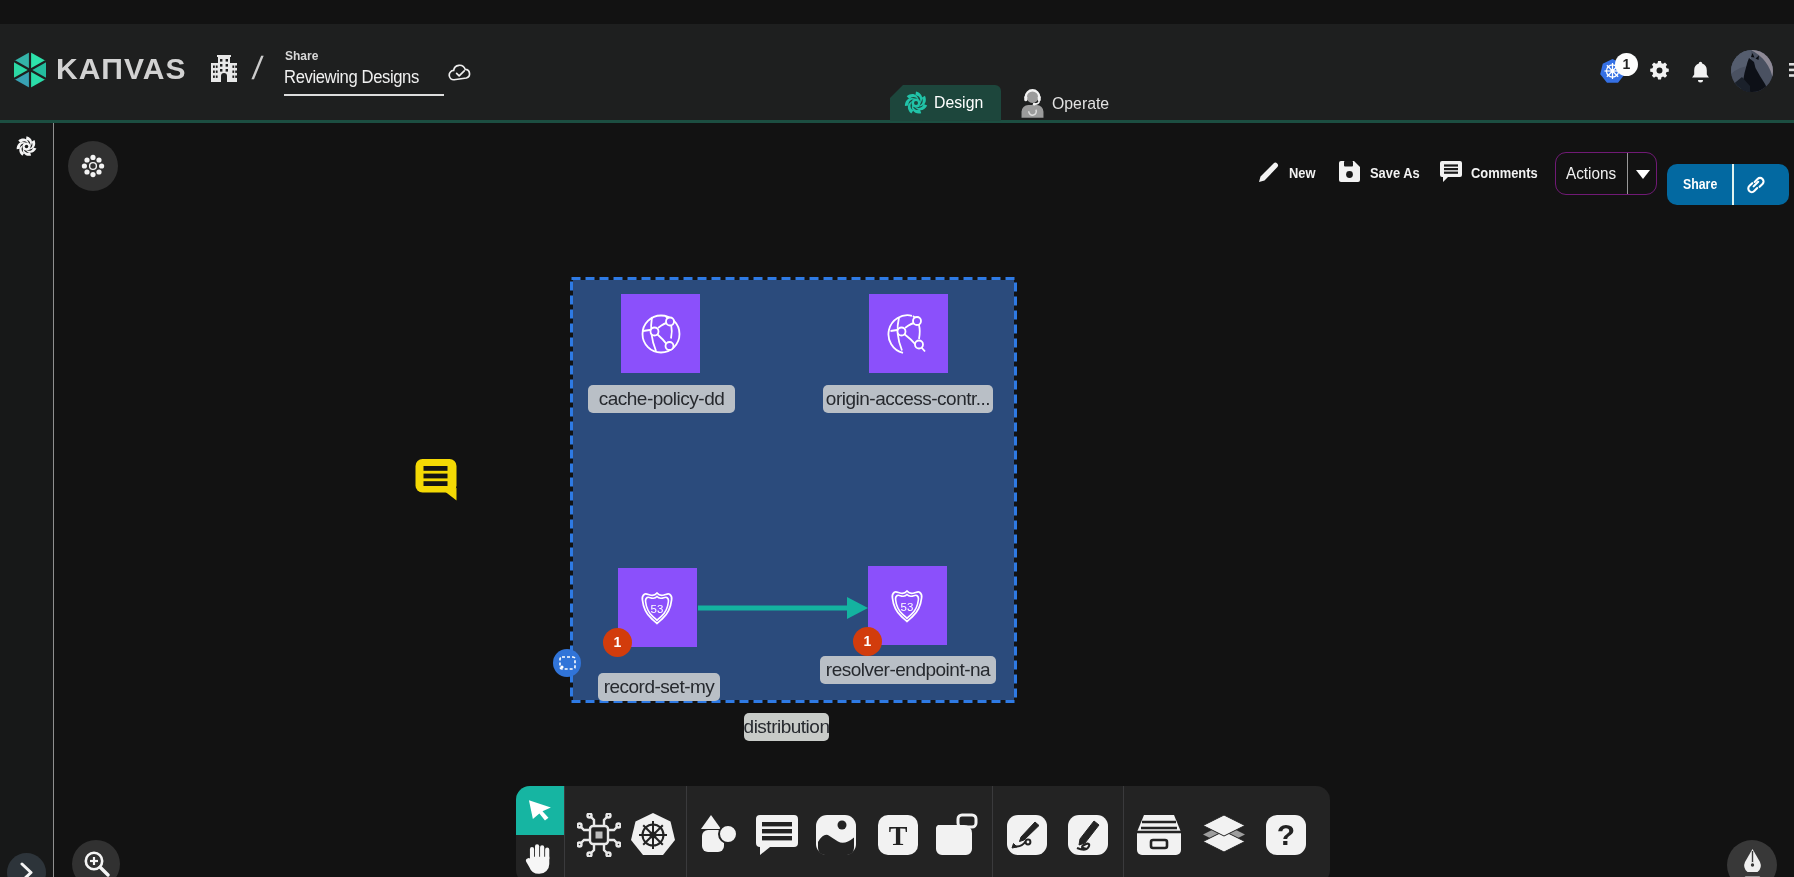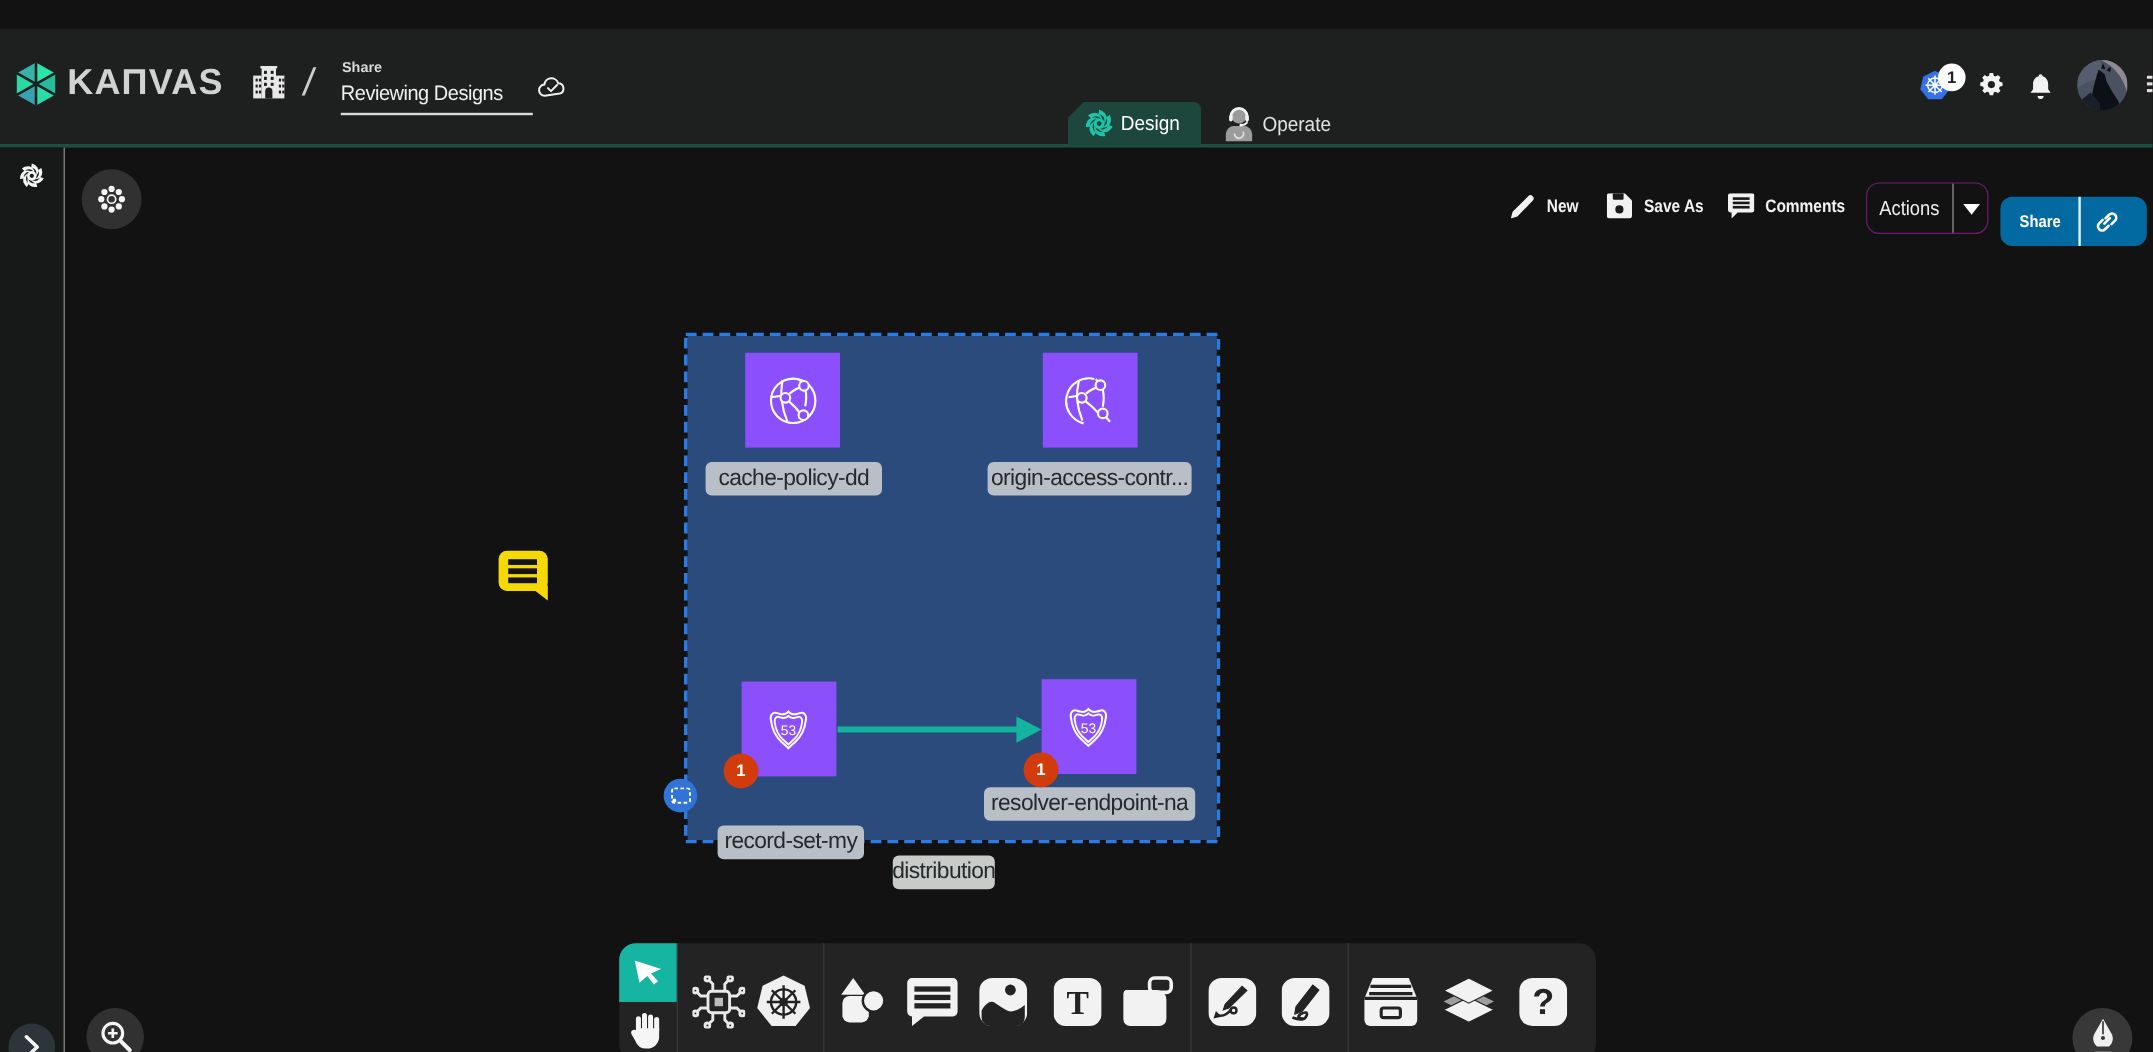--- a/index.html
+++ b/index.html
@@ -341,21 +341,21 @@
     <text x="22" y="26.5" text-anchor="middle" font-size="11.5" fill="#ffffff" font-family="Liberation Sans">53</text>
   </svg>
 
   <svg class="abs" style="left:697px;top:570px;" width="175" height="28" viewBox="0 0 175 28">
     <line x1="1" y1="14" x2="152" y2="14" stroke="#14b3a0" stroke-width="5"></line>
     <polygon points="150,3 171,14 150,25" fill="#14b3a0"></polygon>
   </svg>
 
   <div class="chip" style="left:588px;top:361px;width:147px;">cache-policy-dd</div>
   <div class="chip" style="left:823px;top:361px;width:170px;">origin-access-contr...</div>
-  <div class="chip" style="left:598px;top:664px;width:122px;">record-set-my</div>
+  <div class="chip" style="left:598px;top:649px;width:122px;">record-set-my</div>
   <div class="chip" style="left:820px;top:632px;width:176px;">resolver-endpoint-na</div>
   <div class="chip" style="left:744px;top:689px;width:85px;background:#c8cbc8;">distribution</div>
 
   <div class="badge" style="left:603px;top:604px;">1</div>
   <div class="badge" style="left:853px;top:603px;">1</div>
 
   <div class="abs" style="left:553px;top:625px;width:28px;height:28px;border-radius:50%;background:#3174d8;"></div>
   <svg class="abs" style="left:559px;top:632px;" width="17" height="14" viewBox="0 0 17 14">
     <rect x="1" y="1" width="15" height="12" rx="2" fill="none" stroke="#ffffff" stroke-width="1.6" stroke-dasharray="3 2"></rect>
     <circle cx="3" cy="11" r="1.6" fill="#ffffff"></circle>

